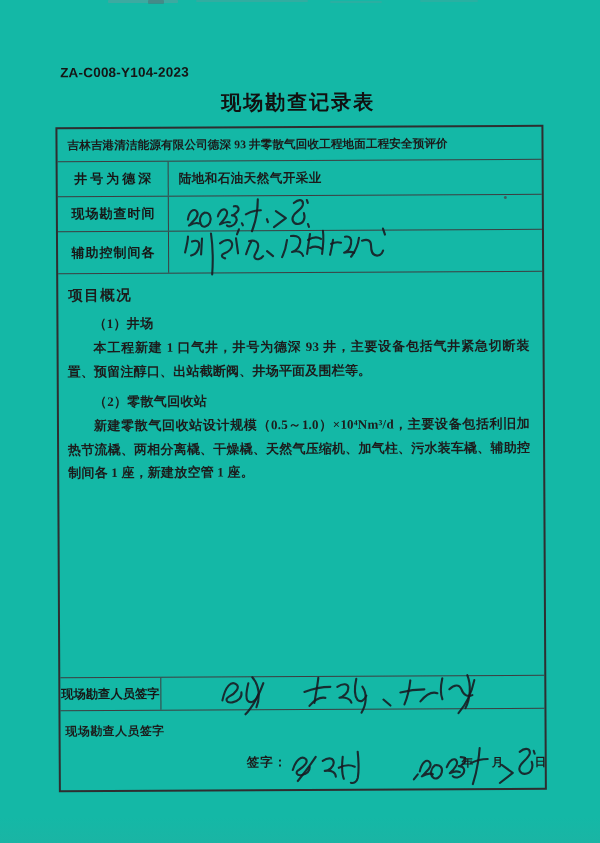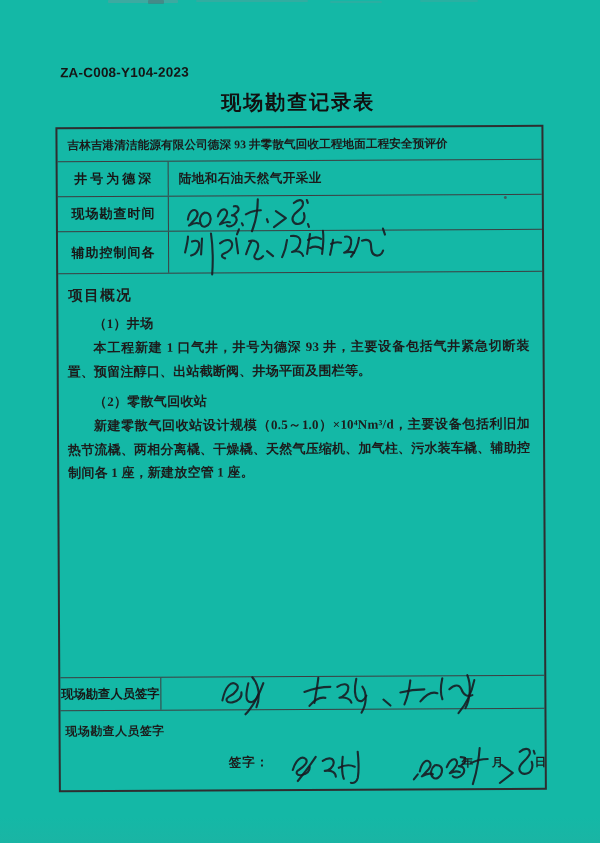--- a/index.html
+++ b/index.html
@@ -70,21 +70,21 @@
   
   .overview{padding:12px 13px 0 9px;font-size:13px;}
   .ov-head{font-size:14.5px;font-weight:bold;letter-spacing:1.5px;margin:0 0 0 1px;}
   .ov-sub{margin:10px 0 0 0;text-indent:2em;font-weight:bold;letter-spacing:.3px;}
   .ov-p{margin:3px 0 0 0;text-indent:2em;line-height:23.5px;text-align:justify;
         font-weight:bold;letter-spacing:.2px;}
 
   
   .confirm-label{position:absolute;left:5px;top:13px;font-weight:bold;
                  font-size:11.8px;letter-spacing:.6px;}
-  .sign-label{position:absolute;left:168px;top:44px;font-weight:bold;
+  .sign-label{position:absolute;left:186px;top:44px;font-weight:bold;
               font-size:12.5px;letter-spacing:1px;}
   .date-unit{position:absolute;top:46px;font-weight:bold;font-size:11.5px;}
   .du-year{left:401px;} .du-month{left:431px;} .du-day{left:474px;}
 
   .ink{position:absolute;left:0;top:0;width:600px;height:843px;z-index:5;pointer-events:none;}
   .ink path{fill:none;stroke:#181820;stroke-width:2.1;stroke-linecap:round;
             stroke-linejoin:round;opacity:.88;}
 </style>
 </head>
 <body>

